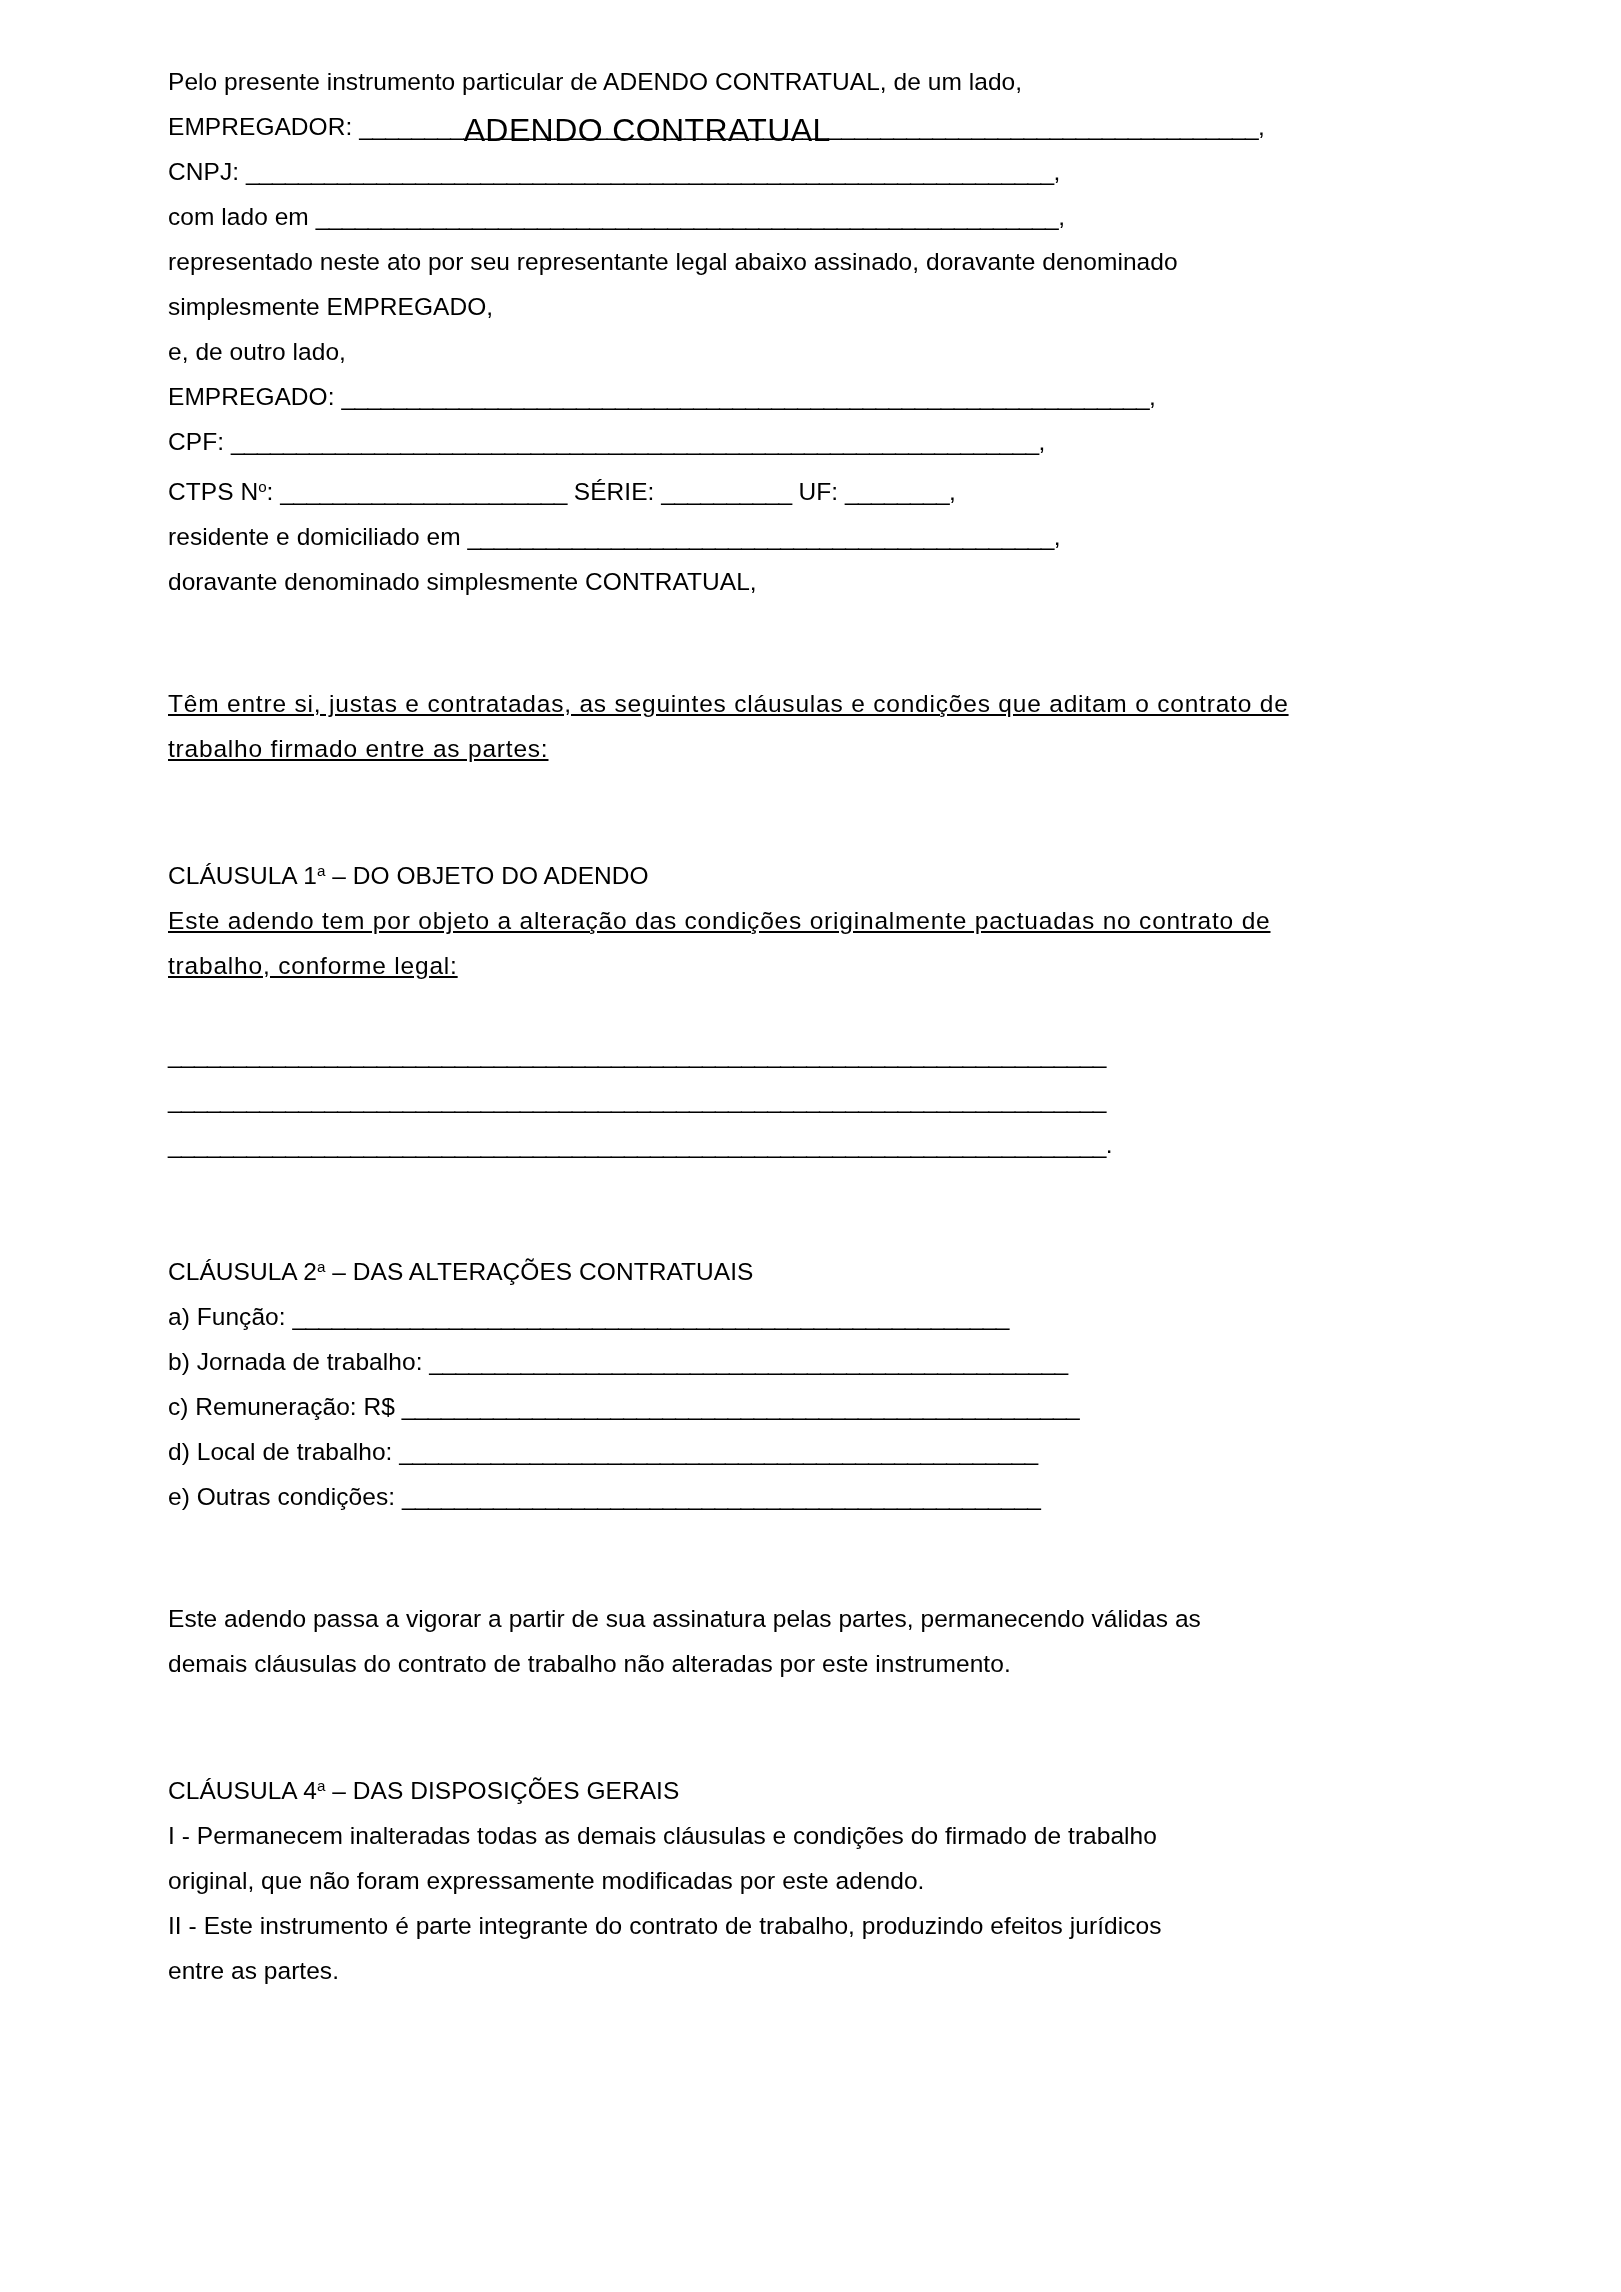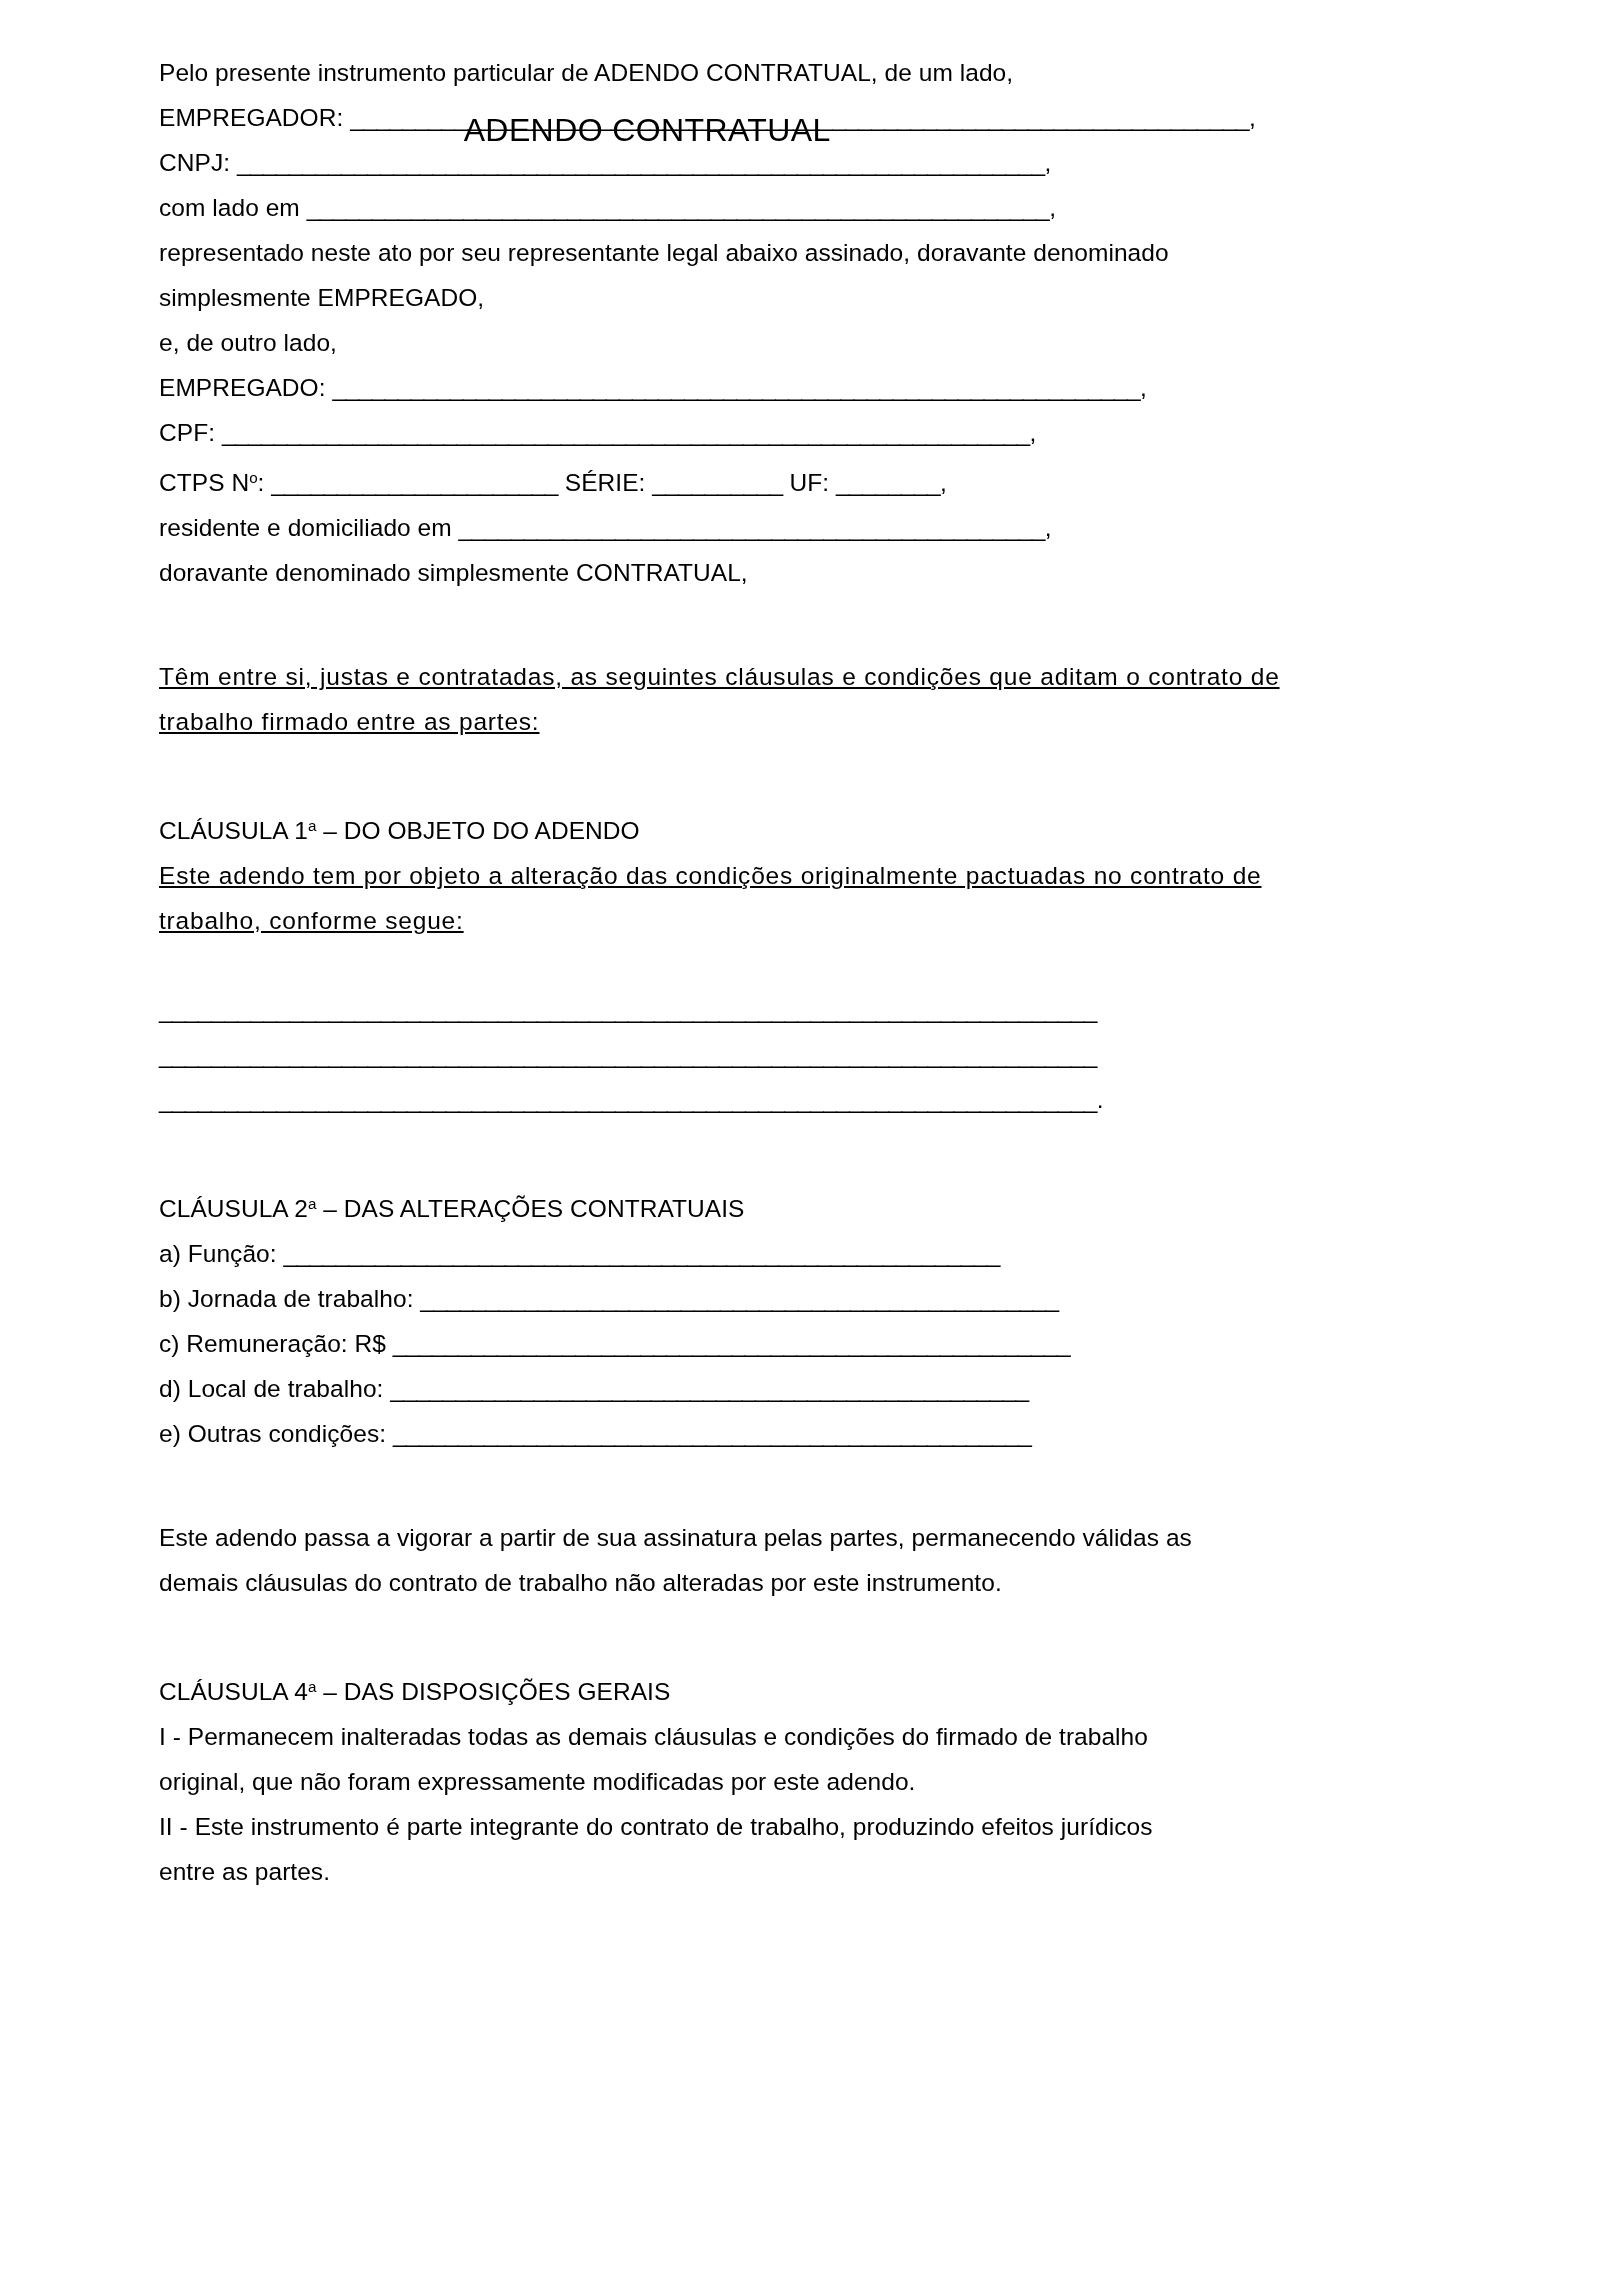--- a/index.html
+++ b/index.html
@@ -33,21 +33,21 @@
     line-height: 39px;
     font-weight: normal;
     letter-spacing: 0.4px;
     margin: 0;
     padding-top: 111px;
     padding-bottom: 0;
     width: 1318px;
     margin-left: -11.8px;
   }
   .block {
-    margin: 7px;
+    margin: 16px;
     padding: 0;
   }
   .gap-after-title { height: 43px; }
   .line {
     font-size: 24.5px;
     line-height: 45px;
     white-space: pre-wrap;
     letter-spacing: 0.05px;
     margin: 0;
   }
@@ -120,21 +120,21 @@
     <div class="block">
       <p class="line-just">Têm entre si, justas e contratadas, as seguintes cláusulas e condições que aditam o contrato de</p>
       <p class="line-just">trabalho firmado entre as partes:</p>
     </div>
 
     <div class="spacer-m"></div>
 
     <div class="block">
       <p class="line"><span>CLÁUSULA 1</span><span class="sup">a</span><span> – DO OBJETO DO ADENDO</span></p>
       <p class="line-just">Este adendo tem por objeto a alteração das condições originalmente pactuadas no contrato de</p>
-      <p class="line-just">trabalho, conforme segue:</p>
+      <p class="line-just">trabalho, conforme legal:</p>
 
       <div class="spacer-s"></div>
 
       <p class="rule-line">________________________________________________________________________</p>
       <p class="rule-line">________________________________________________________________________</p>
       <p class="rule-line"><span>________________________________________________________________________</span><span>.</span></p>
     </div>
 
     <div class="spacer-m"></div>
 

